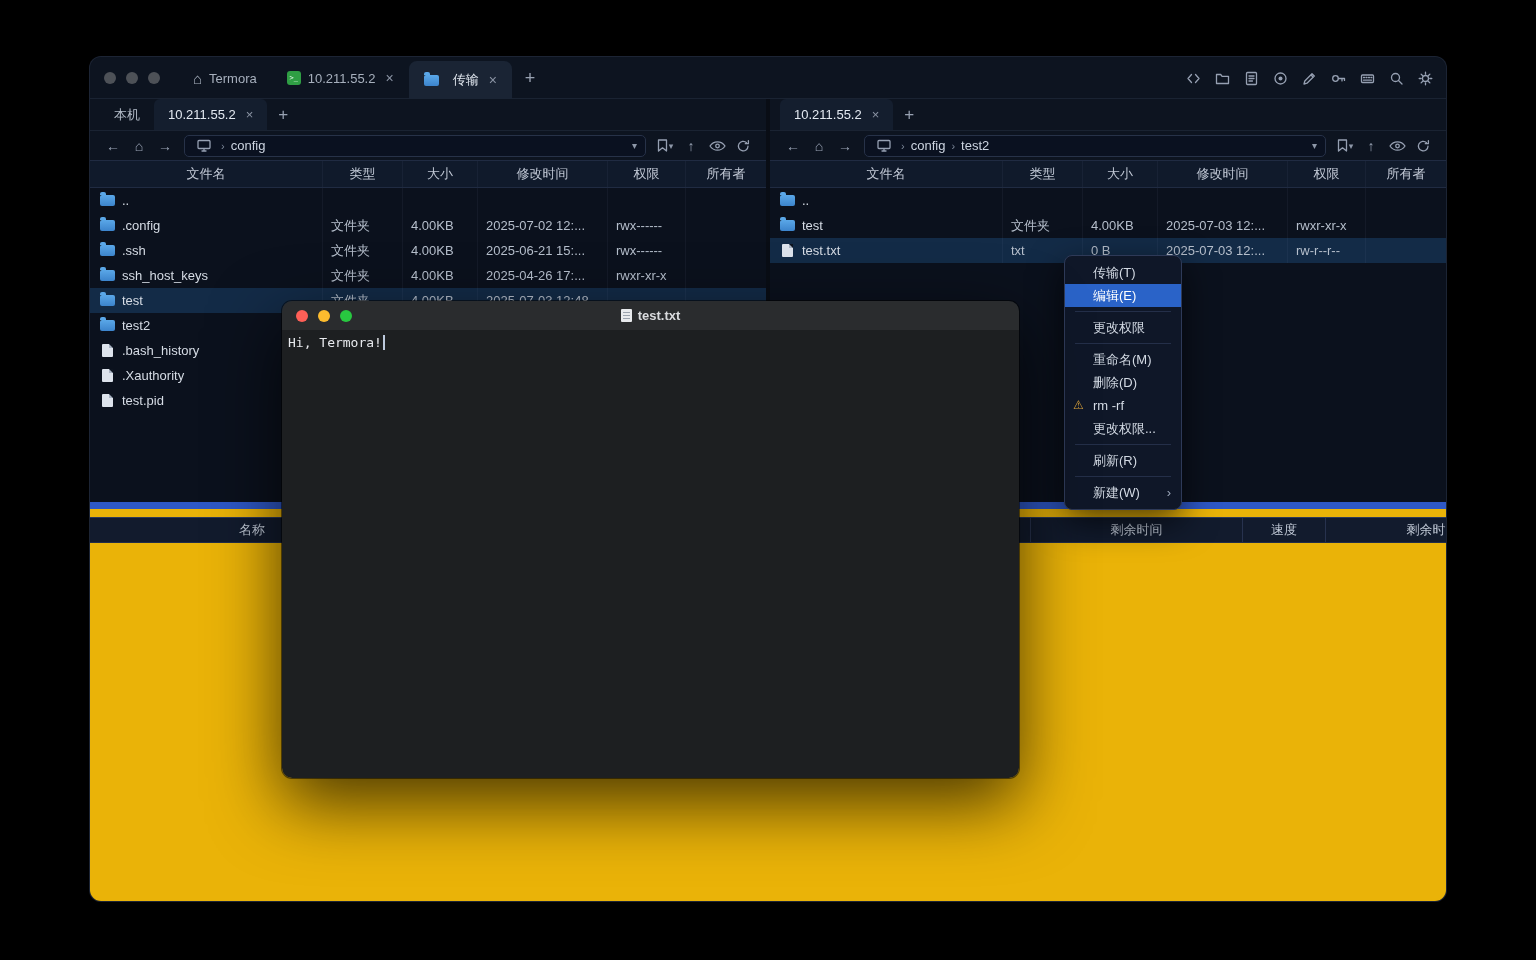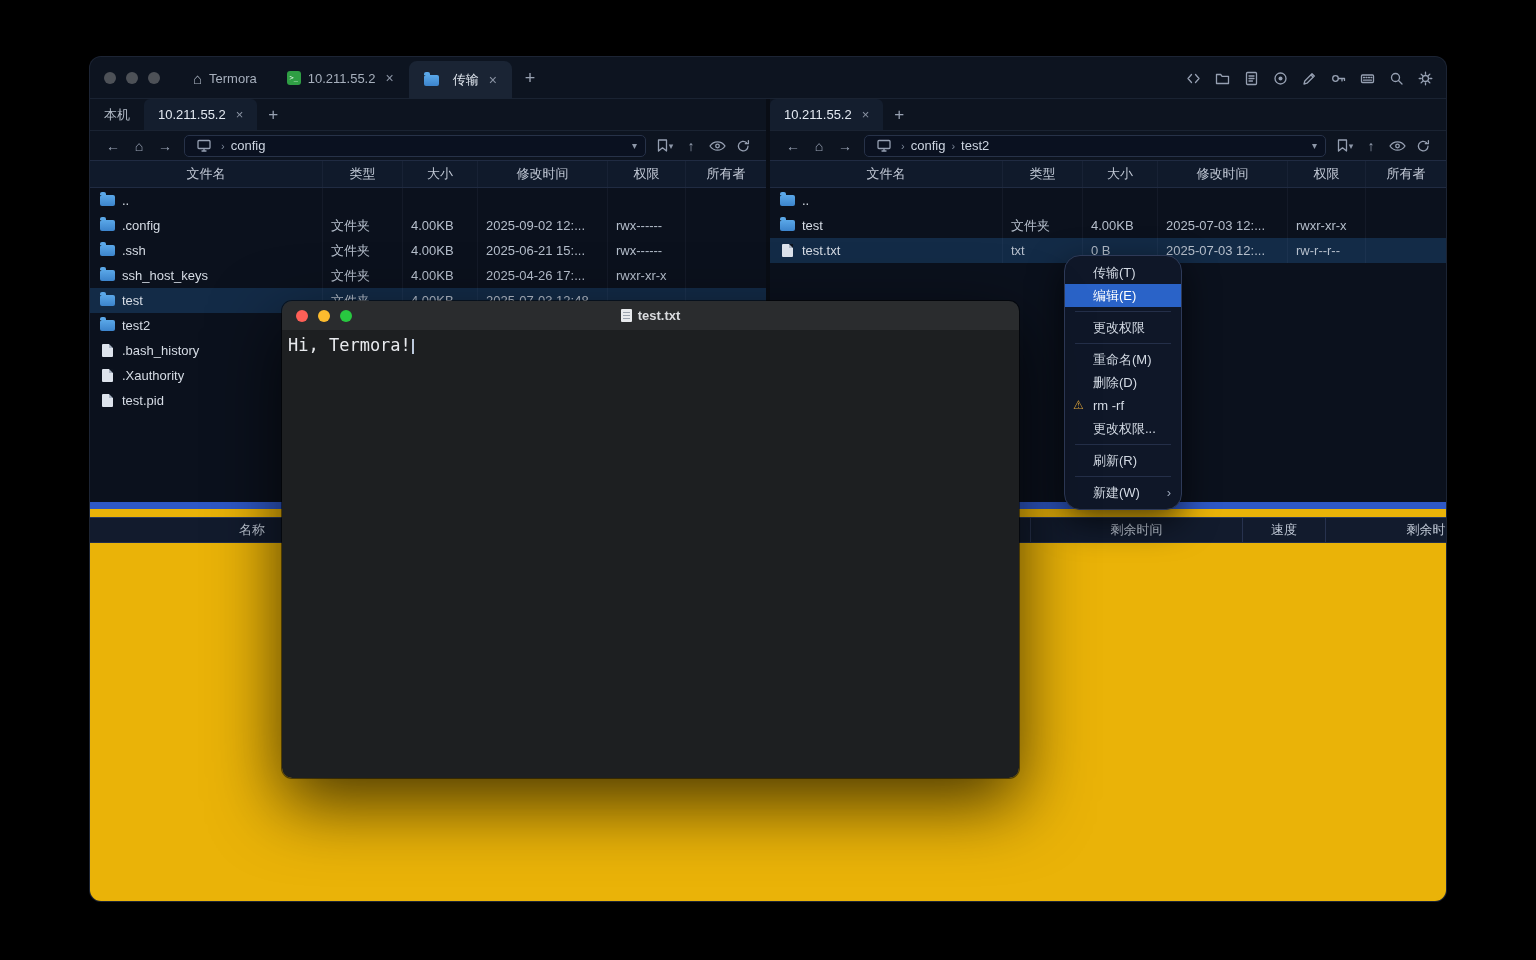--- a/index.html
+++ b/index.html
@@ -34,21 +34,21 @@
     background:#5aa7e8; border-radius:2px 2px 0 0; }
   .flic { display:inline-block; width:11px; height:13px; background:#dde3ec; border-radius:1px;
     margin:0 9px 0 2px; flex:none; position:relative; }
   .flic::before { content:""; position:absolute; top:0; right:0;
     border-style:solid; border-width:0 4px 4px 0; border-color:#0d1420 #0d1420 #aab4c4 #aab4c4; }
 
   
   .pane { position:absolute; top:42px; height:403px; width:676px; background:#0b111d; }
   .pane.left { left:0; } .pane.right { left:680px; }
   .pane-divider { position:absolute; left:676px; top:42px; width:4px; height:403px; background:#090d15; }
-  .pane-tabs { height:32px; border-bottom:1px solid #1a2332; display:flex; align-items:flex-end; padding-left:0; background:#0d1420; }
+  .pane-tabs { height:32px; border-bottom:1px solid #1a2332; display:flex; align-items:flex-end; padding-left:10px; background:#0d1420; }
   .ptab { height:31px; display:flex; align-items:center; padding:0 14px; gap:7px; font-size:13px; color:#b4bdc9; }
   .ptab.active { background:#141e2e; color:#e3e9f1; border-radius:6px 6px 0 0; }
   .ptab .tb-close { font-size:13px; }
   .pplus { padding:0 11px; color:#98a2b2; font-size:17px; align-self:center; }
 
   .addressbar { height:29px; display:flex; align-items:center; padding:0 12px; gap:4px; background:#0d1420; }
   .nav-btn { width:22px; text-align:center; color:#9aa4b5; font-size:14px; flex:none; }
   .path-input { flex:1; height:22px; background:#0a1120; border:1px solid #273248; border-radius:5px;
     display:flex; align-items:center; padding:0 8px; gap:6px; color:#ccd4e0; font-size:13px; margin:0 4px; }
   .path-sep { color:#7e899b; font-size:11px; }
@@ -76,42 +76,42 @@
   .transfer-header { position:absolute; left:0; right:0; top:8px; height:26px; background:#121b2d;
     border-top:1px solid #2d3a5a; border-bottom:1px solid #222d49; font-size:13px; color:#c2cad7; }
   .thc { position:absolute; top:0; height:100%; display:flex; align-items:center; justify-content:center;
     border-right:1px solid #27324e; }
   .th-name{left:0;width:325px;} .th-spacer{left:325px;width:616px;}
   .th-dest{left:941px;width:212px;} .th-speed{left:1153px;width:83px;}
   .th-eta{left:1304px;width:78px;} .th-tail{left:1314px;right:0;border-right:none;}
 
   
   .context-menu { position:absolute; left:1064px; top:255px; width:118px; background:#0f1728;
-    border:1px solid #2e3a58; border-radius:16px; padding:5px 0; z-index:40;
+    border:1px solid #2e3a58; border-radius:8px; padding:5px 0; z-index:40;
     box-shadow:0 12px 34px rgba(0,0,0,.65); font-size:13px; }
   .menu-item { position:relative; height:23px; line-height:23px; padding:0 12px 0 28px;
     color:#d3dae4; white-space:nowrap; }
   .menu-item.hl { background:#2a63c8; color:#fff; }
   .menu-sep { height:1px; background:#242f49; margin:4px 10px; }
   .warn-g { position:absolute; left:8px; top:0; color:#e3a93c; font-size:12px; }
   .sub-arrow { position:absolute; right:10px; top:0; color:#9aa5b8; }
 
   
   .editor { position:absolute; left:282px; top:301px; width:737px; height:477px; border-radius:10px;
     overflow:hidden; z-index:50; box-shadow:0 25px 70px rgba(0,0,0,.7), 0 0 0 1px rgba(0,0,0,.5); }
   .editor-titlebar { position:relative; height:30px; background:#2a2c2e; border-bottom:1px solid #1d1f21;
     display:flex; align-items:center; justify-content:center; }
   .editor-titlebar .traffic { top:9px; }
   .dot.red{background:#ff5f57;} .dot.yellow{background:#febc2e;} .dot.green{background:#28c840;}
   .editor-title { display:flex; align-items:center; color:#d9dbde; font-size:13px; font-weight:bold; }
   .doc-ic { width:11px; height:13px; background:#e8eaed; border-radius:1px; margin-right:6px; position:relative; }
   .doc-ic::before { content:""; position:absolute; left:2px; top:3px; width:7px; height:1px;
     background:#9aa2ad; box-shadow:0 3px 0 #9aa2ad, 0 6px 0 #9aa2ad; }
   .editor-content { height:447px; background:#1d1f21; padding:4px 6px;
-    font-family:"DejaVu Sans Mono", monospace; font-size:17px; color:#e8eaee; }
+    font-family:"DejaVu Sans Mono", monospace; font-size:13px; color:#e8eaee; }
   .cursor { display:inline-block; width:2px; height:15px; background:#bcc9dc; vertical-align:-3px; margin-left:1px; }
 </style>
 </head>
 <body>
 
 <div class="app-window">
 
   <div class="titlebar">
     <div class="traffic">
       <span class="dot"></span>
@@ -256,21 +256,21 @@
           <div class="c w-perm"></div>
           <div class="c w-owner"></div>
       </div>
       <div class="row">
         <div class="c w-name">
             <span class="fic"></span>
             <span>.config</span>
           </div>
         <div class="c w-type">文件夹</div>
           <div class="c w-size">4.00KB</div>
-        <div class="c w-mtime">2025-09-02 12:...</div>
+        <div class="c w-mtime">2025-07-02 12:...</div>
           <div class="c w-perm">rwx------</div>
           <div class="c w-owner"></div>
       </div>
       <div class="row">
         <div class="c w-name">
             <span class="fic"></span>
             <span>.ssh</span>
           </div>
         <div class="c w-type">文件夹</div>
           <div class="c w-size">4.00KB</div>

